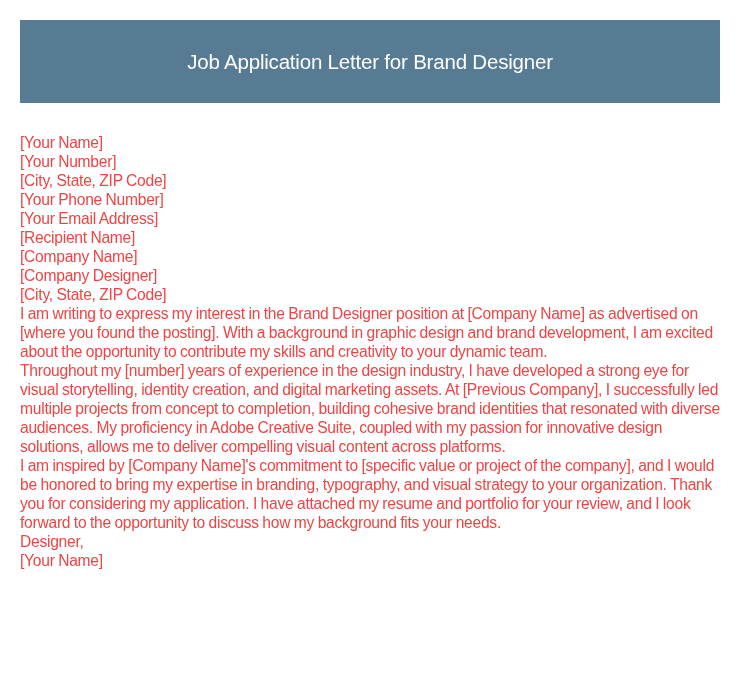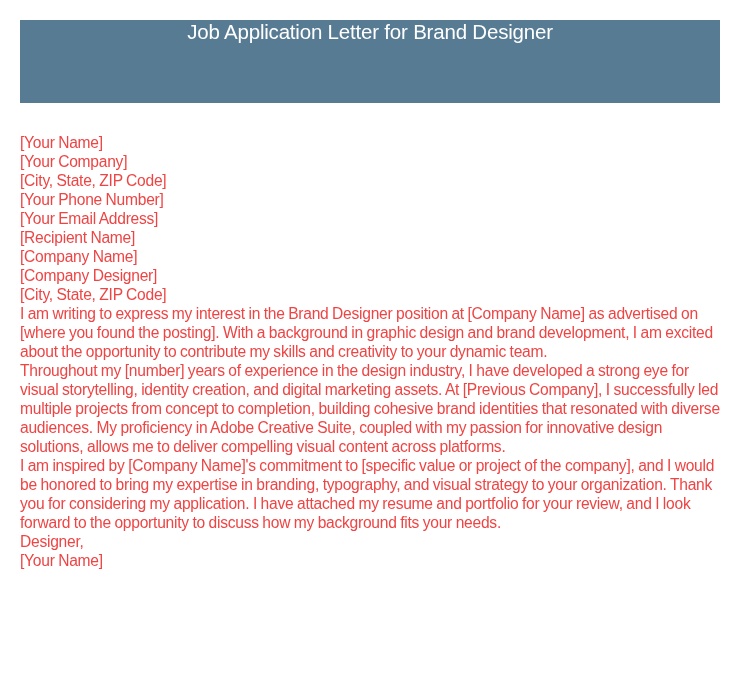--- a/index.html
+++ b/index.html
@@ -15,21 +15,21 @@
       font-family: "Liberation Sans", "DejaVu Sans", sans-serif;
     }
     .header {
       position: absolute;
       left: 20px;
       top: 20px;
       width: 700px;
       height: 83px;
       background: #587b94;
       display: flex;
-      align-items: flex-start;
+      align-items: center;
       justify-content: center;
     }
     .header-title {
       color: #ffffff;
       font-size: 20.5px;
       letter-spacing: -0.2px;
       font-weight: normal;
       margin: 0;
     }
     .letter {
@@ -54,21 +54,21 @@
 </head>
 <body>
 
 <div class="header">
   <h1 class="header-title">Job Application Letter for Brand Designer</h1>
 </div>
 
 <div class="letter">
   <div>
     <p class="line">[Your Name]</p>
-    <p class="line">[Your Company]</p>
+    <p class="line">[Your Number]</p>
     <p class="line">[City, State, ZIP Code]</p>
     <p class="line">[Your Phone Number]</p>
     <p class="line">[Your Email Address]</p>
   </div>
   <div>
     <p class="line">[Recipient Name]</p>
     <p class="line">[Company Name]</p>
     <p class="line">[Company Designer]</p>
     <p class="line">[City, State, ZIP Code]</p>
   </div>

